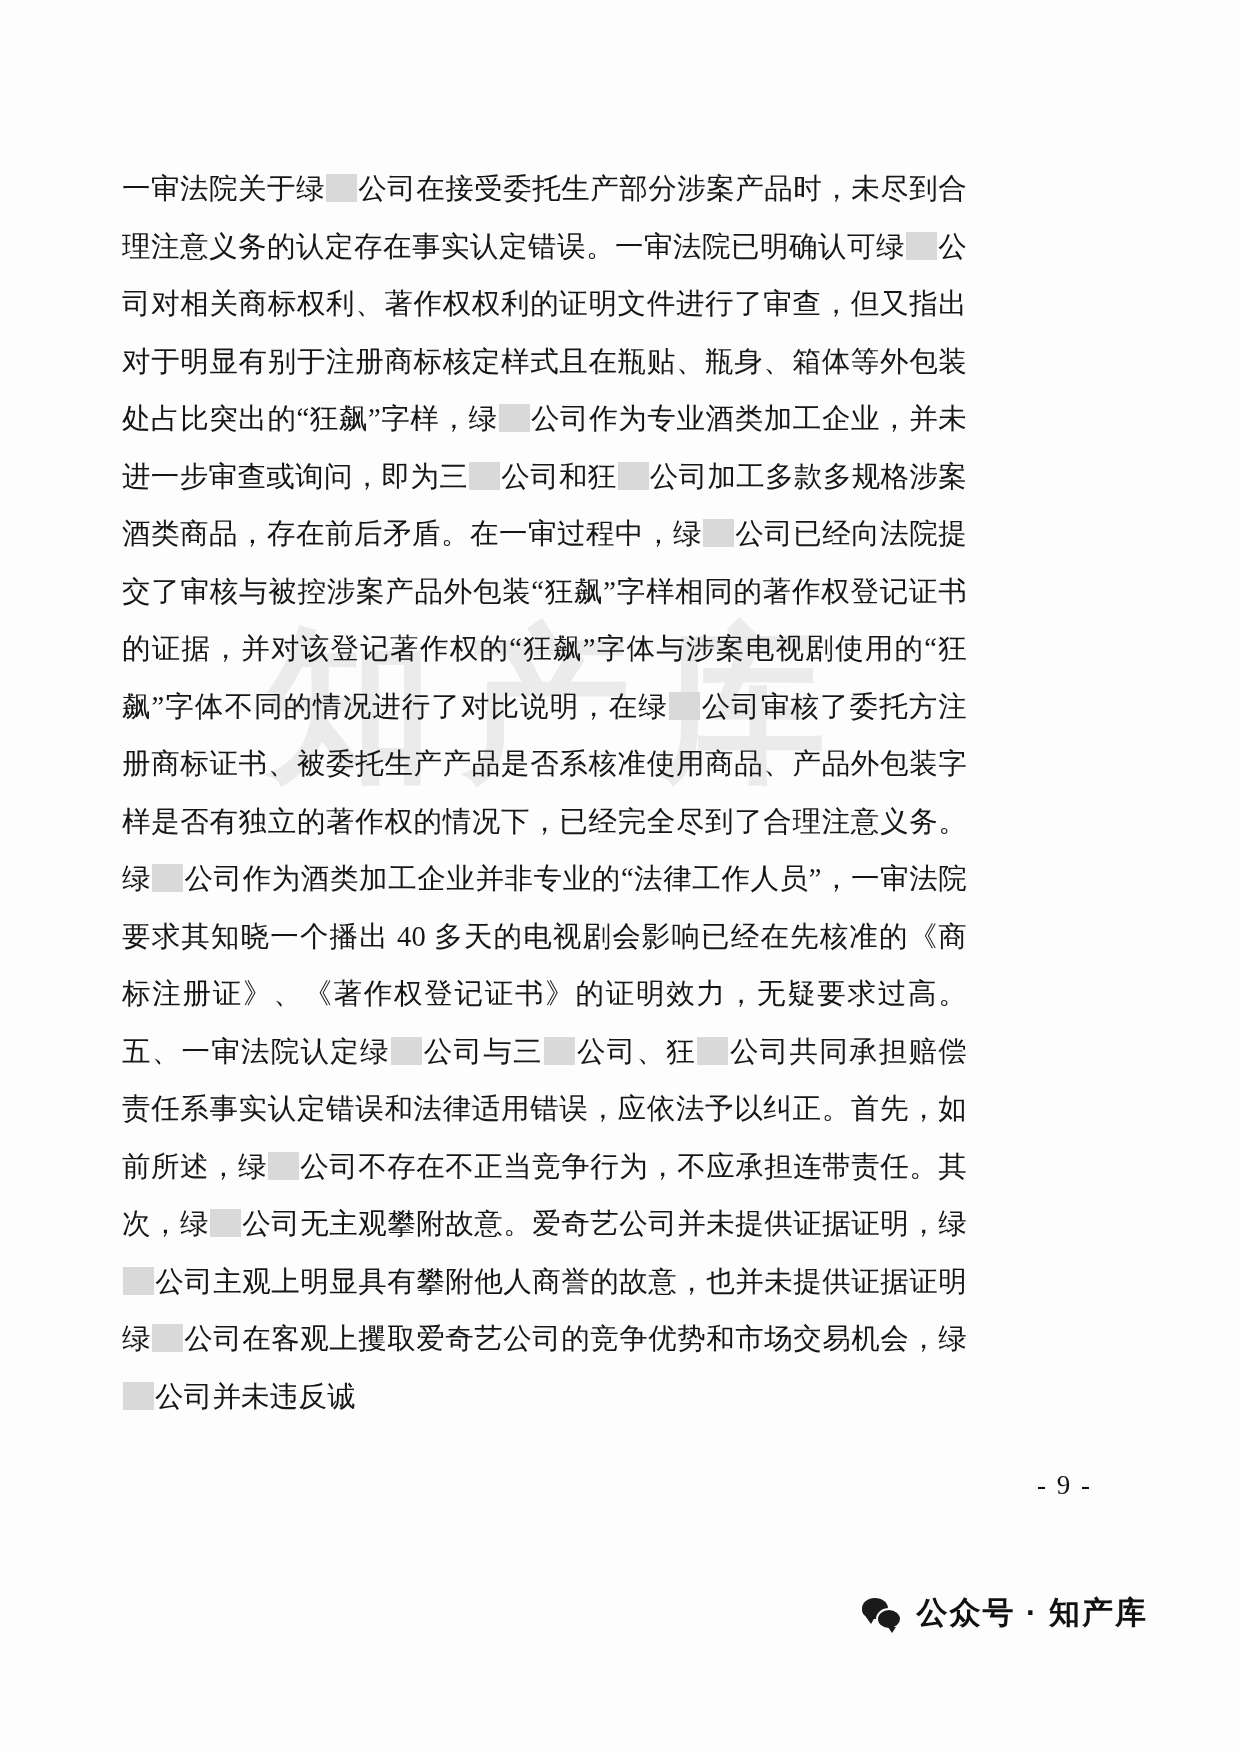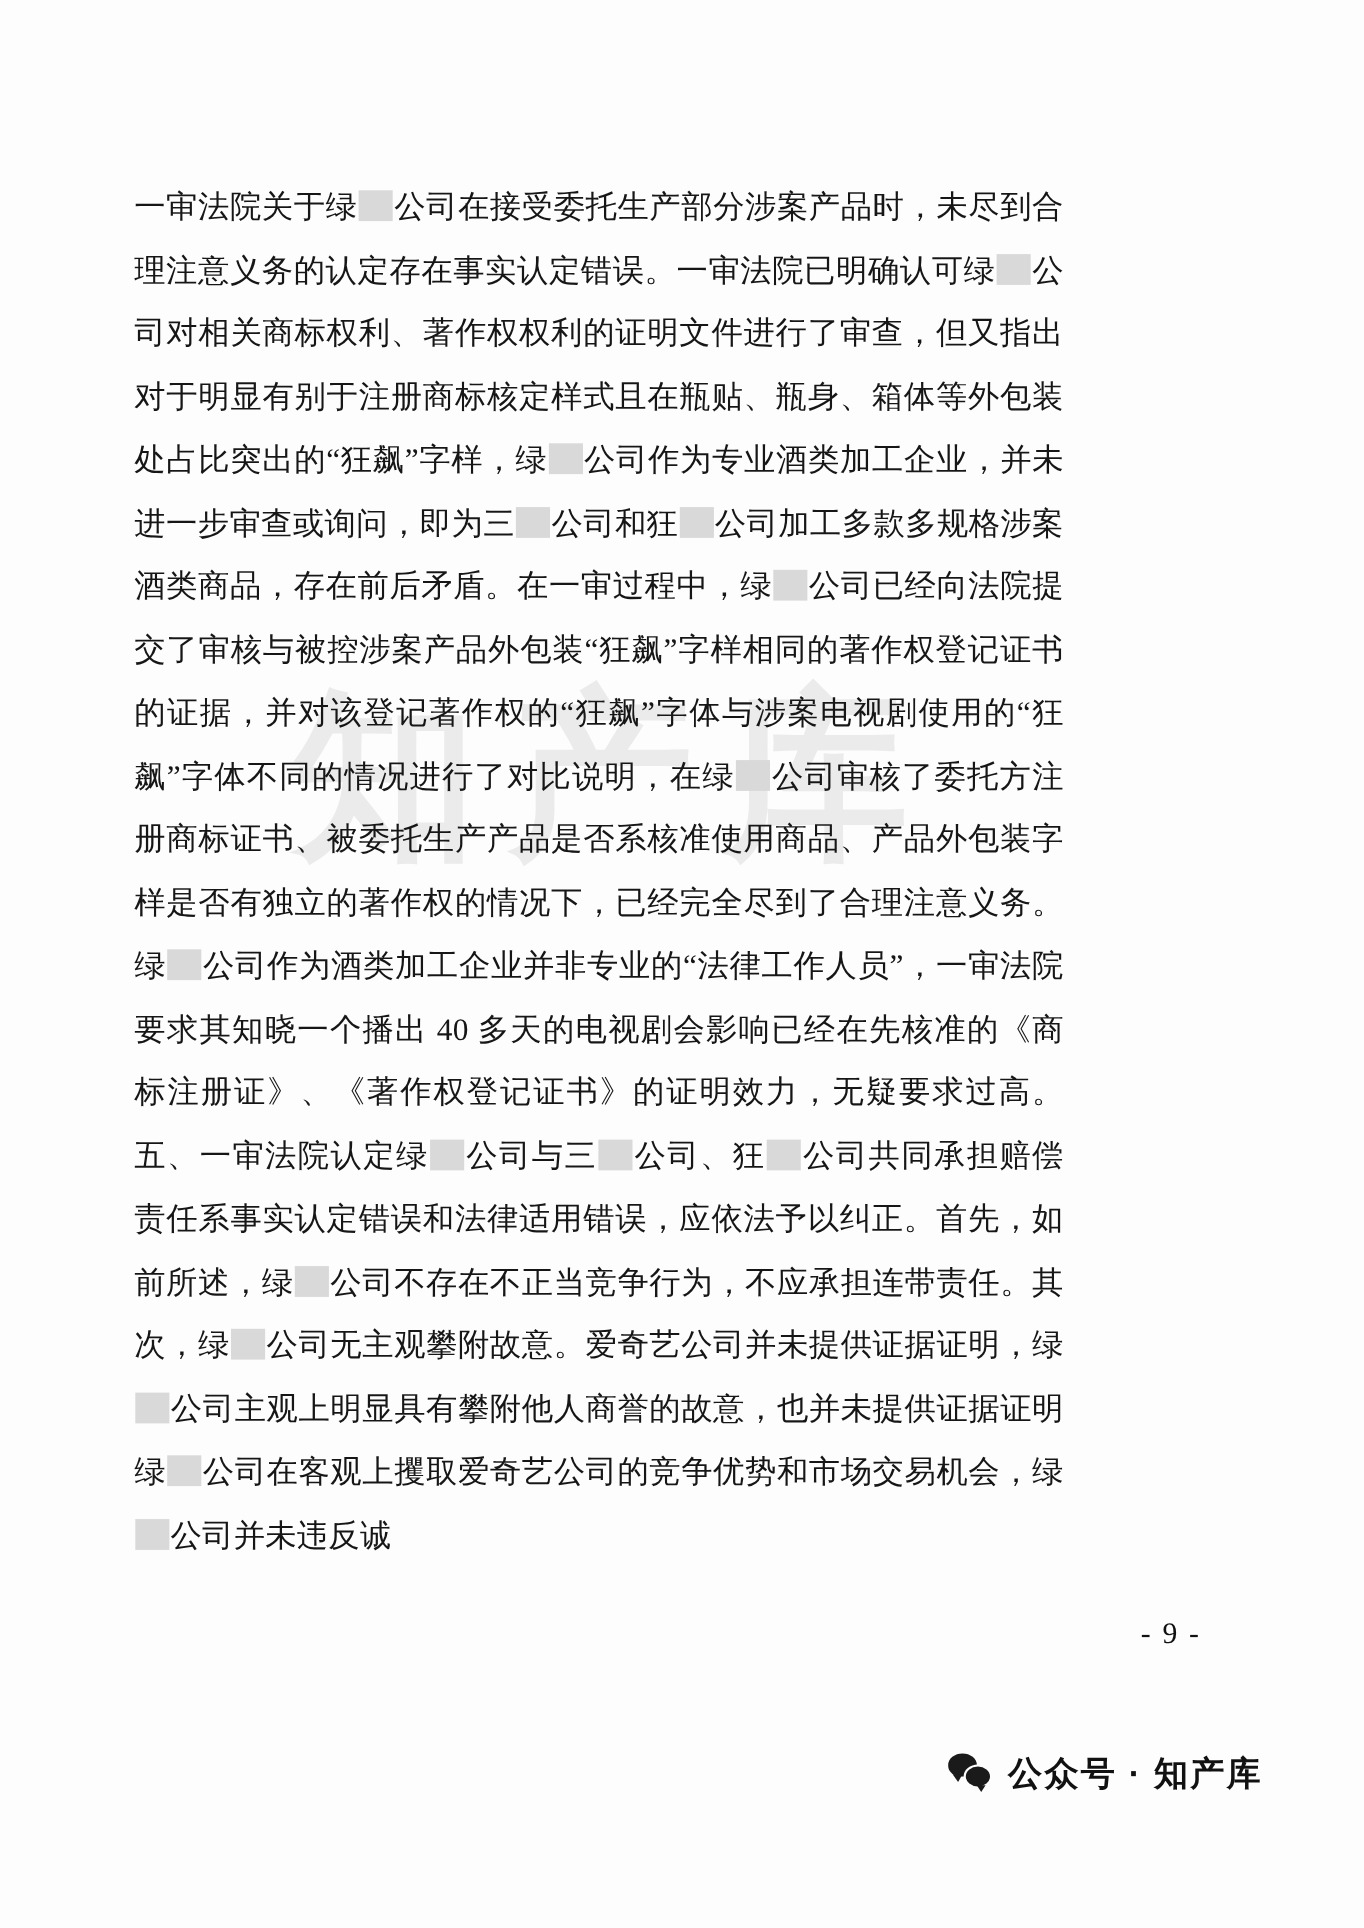--- a/index.html
+++ b/index.html
@@ -84,21 +84,21 @@
     font-family: "Liberation Serif", "DejaVu Serif", serif;
     z-index: 3;
   }
 
   
   #brand-stamp {
     position: absolute;
     right: 92px;
     top: 1592px;
     display: flex;
-    align-items: flex-start;
+    align-items: center;
     gap: 14px;
     z-index: 3;
   }
   #brand-stamp .wechat-icon {
     width: 40px;
     height: 34px;
     position: relative;
     display: inline-block;
   }
   #brand-stamp .wechat-icon .b1 {

